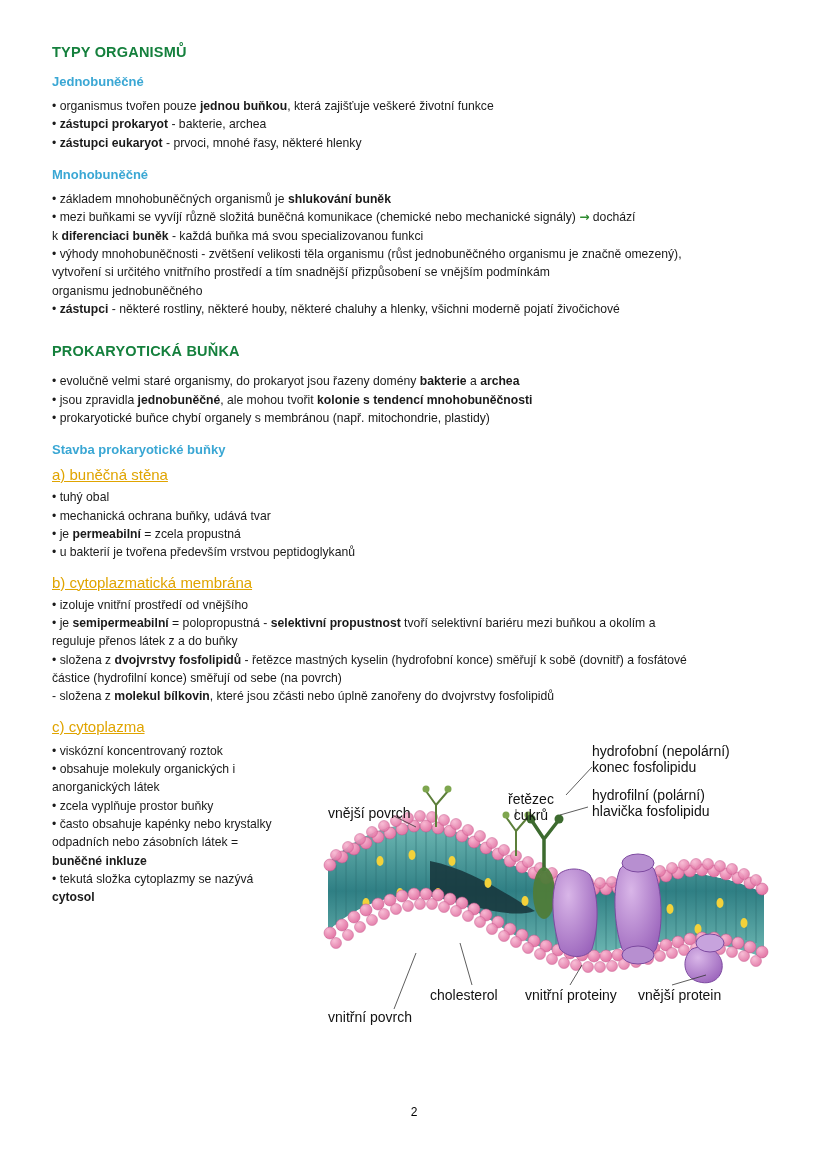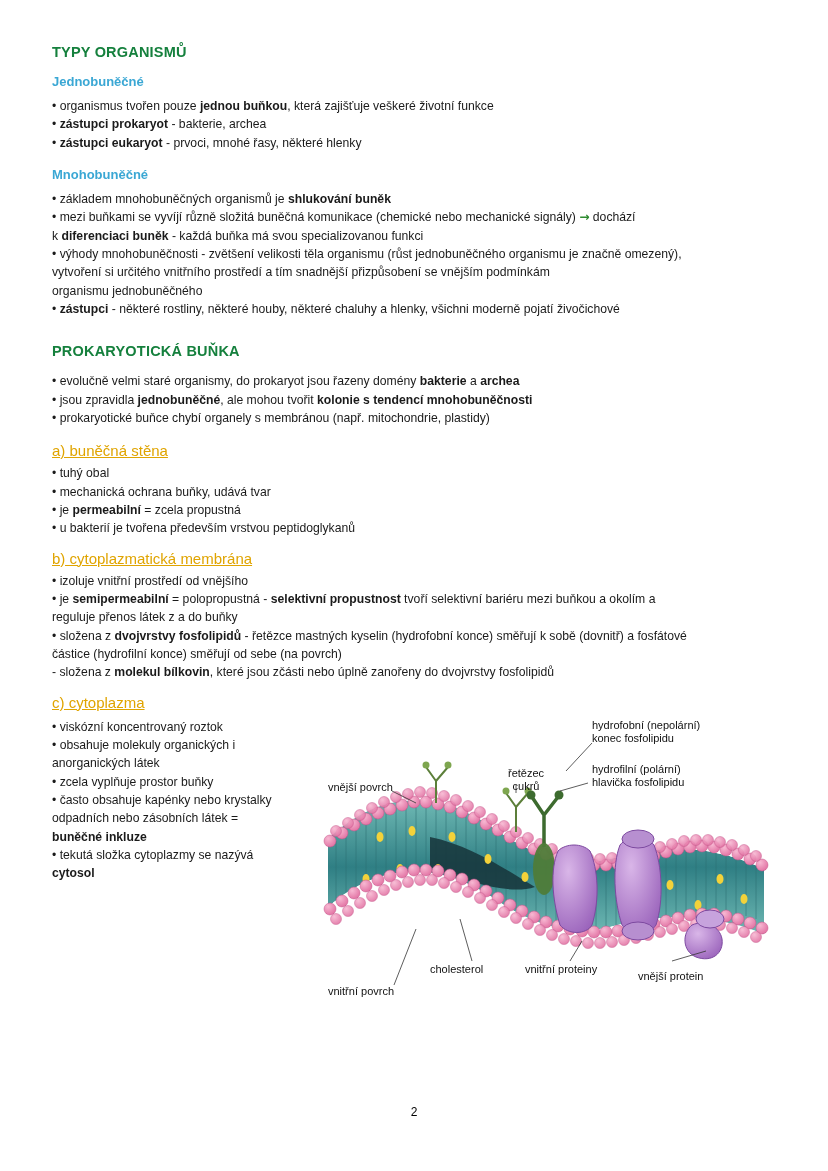--- a/index.html
+++ b/index.html
@@ -82,21 +82,21 @@
     position: absolute;
     bottom: 52px;
     left: 0;
     width: 828px;
     text-align: center;
     font-size: 12px;
     color: #000;
   }
   .fig-label {
     position: absolute;
-    font-size: 11px;
+    font-size: 14px;
     color: #111;
     line-height: 1.2;
     font-family: "Liberation Sans", sans-serif;
   }
 </style>
 </head>
 <body>
 
 <div class="page">
 
@@ -129,20 +129,21 @@
   <div class="block">
     <h1 class="section-title">PROKARYOTICKÁ BUŇKA</h1>
     <ul class="bullets">
         <li><span>• evolučně velmi staré organismy, do prokaryot jsou řazeny domény </span><span class="b">bakterie</span><span> a </span><span class="b">archea</span></li>
         <li><span>• jsou zpravidla </span><span class="b">jednobuněčné</span><span>, ale mohou tvořit </span><span class="b">kolonie s tendencí mnohobuněčnosti</span></li>
         <li><span>• prokaryotické buňce chybí organely s membránou (např. mitochondrie, plastidy)</span></li>
       </ul>
 
     <div class="spacer-md"></div>
 
+    <h2 class="sub-title">Stavba prokaryotické buňky</h2>
 
     <div class="block tight">
       <h3 class="sub-sub-title">a) buněčná stěna</h3>
       <ul class="bullets">
           <li><span>• tuhý obal</span></li>
           <li><span>• mechanická ochrana buňky, udává tvar</span></li>
           <li><span>• je </span><span class="b">permeabilní</span><span> = zcela propustná</span></li>
           <li><span>• u bakterií je tvořena především vrstvou peptidoglykanů</span></li>
         </ul>
     </div>
@@ -471,21 +472,21 @@
 
           <div class="fig-label" style="left:8px; top:62px;">vnější povrch</div>
           <div class="fig-label" style="left:188px; top:48px; text-align:center;"><span style="white-space:pre-line;">řetězec
 cukrů</span></div>
           <div class="fig-label" style="left:272px; top:0px; white-space:pre-line;">hydrofobní (nepolární)
 konec fosfolipidu</div>
           <div class="fig-label" style="left:272px; top:44px; white-space:pre-line;">hydrofilní (polární)
 hlavička fosfolipidu</div>
           <div class="fig-label" style="left:110px; top:244px;">cholesterol</div>
           <div class="fig-label" style="left:205px; top:244px;">vnitřní proteiny</div>
-          <div class="fig-label" style="left:318px; top:251px;">vnější protein</div>
+          <div class="fig-label" style="left:318px; top:244px;">vnější protein</div>
           <div class="fig-label" style="left:8px; top:266px;">vnitřní povrch</div>
         </div>
       </div>
     </div>
   </div>
 
   <div class="page-number">2</div>
 </div>
 
 </body></html>

